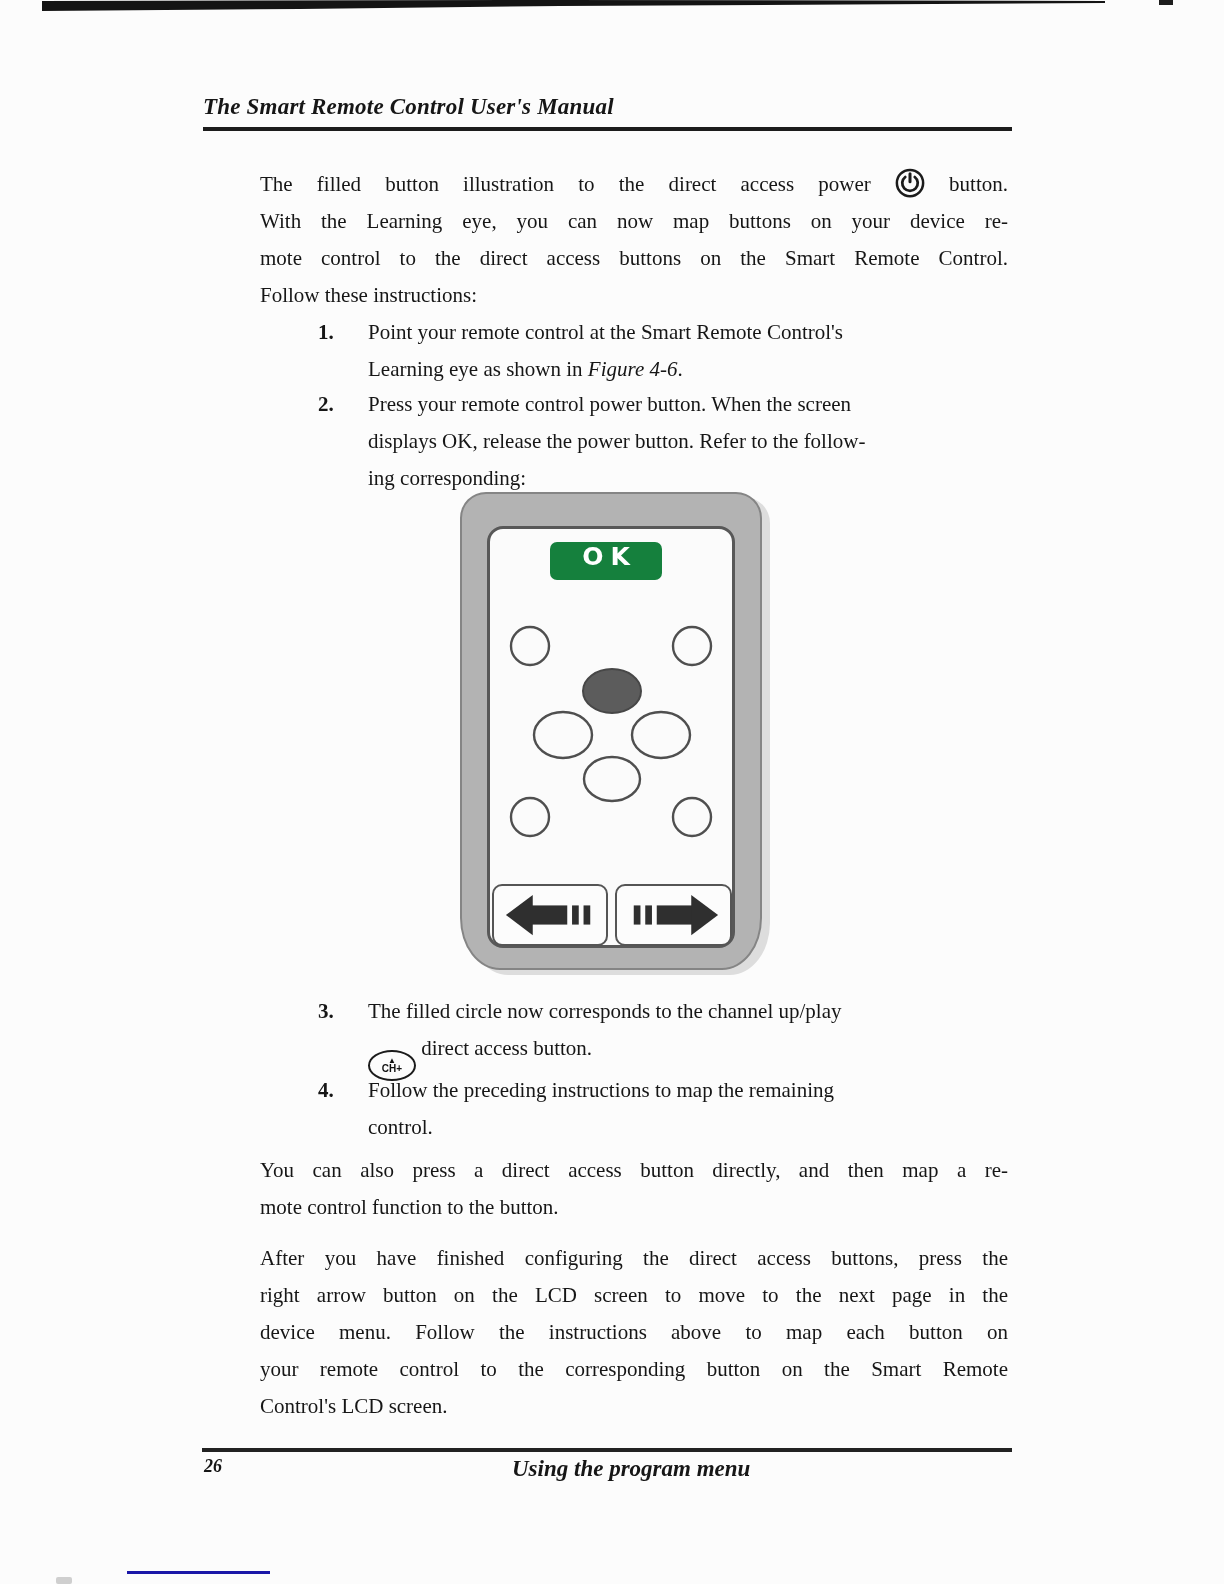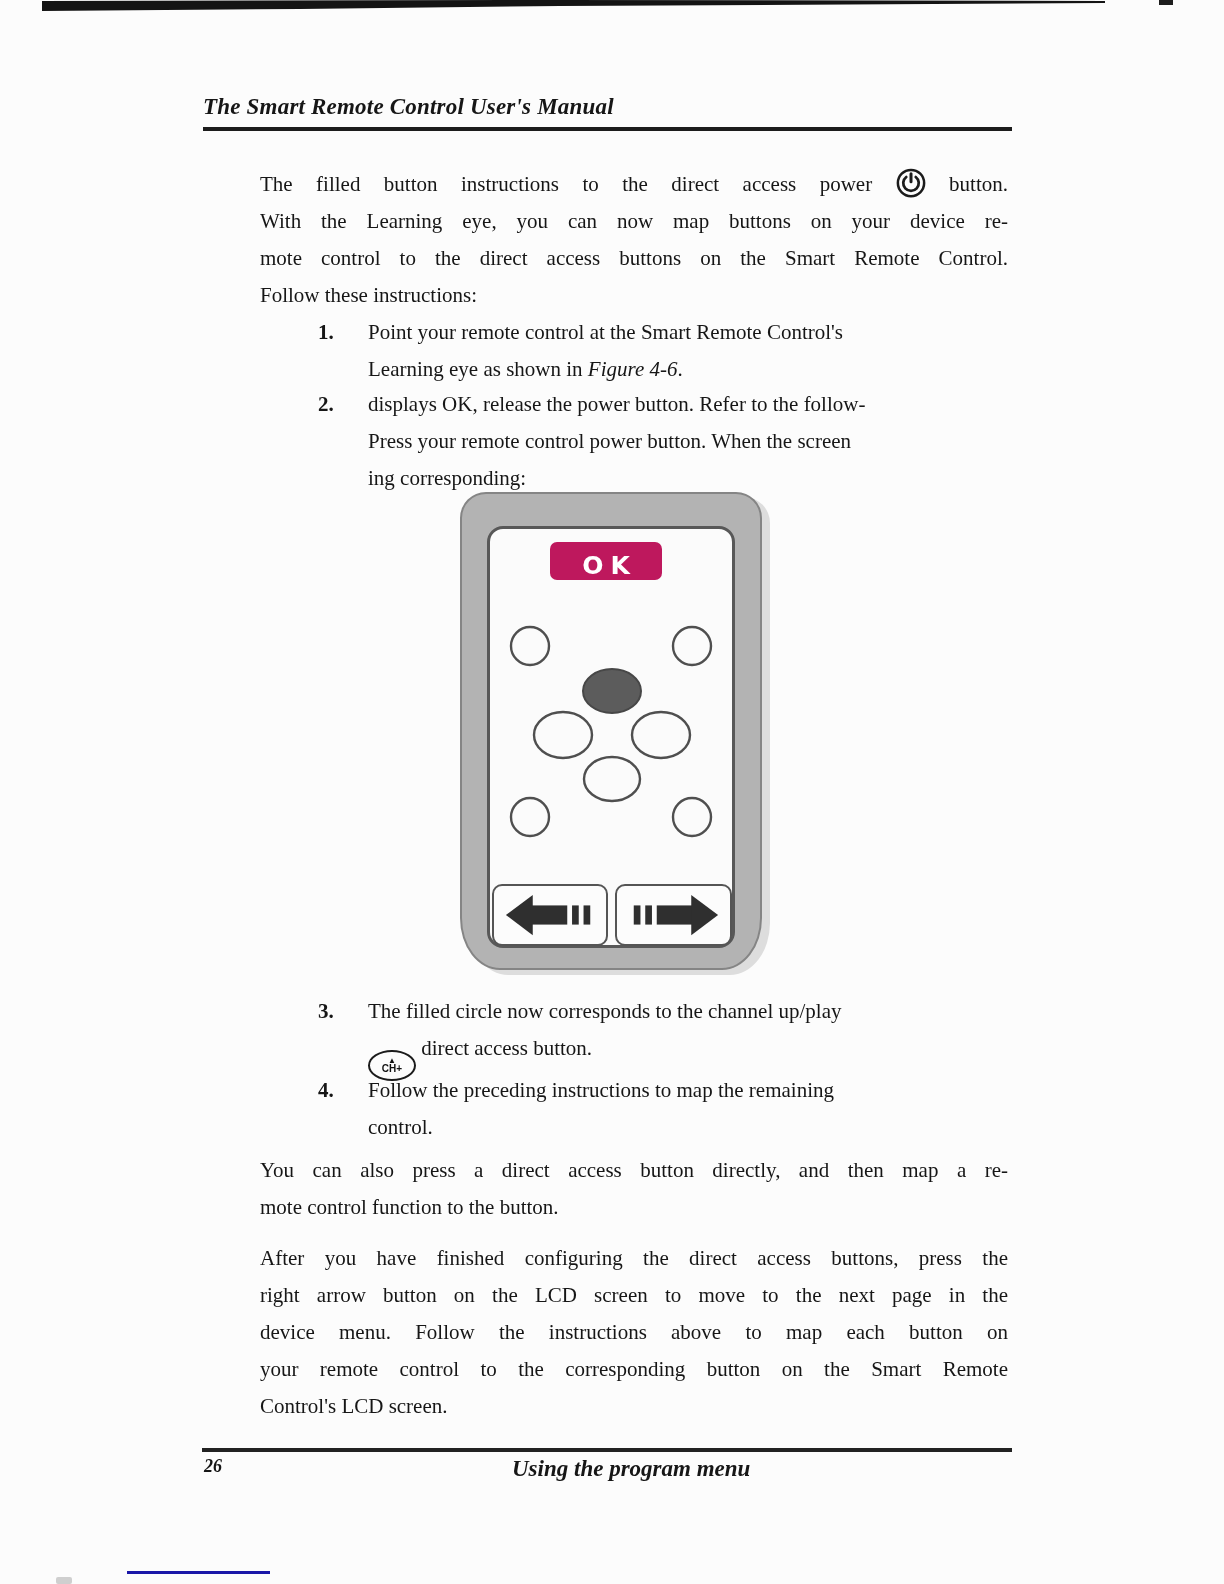--- a/index.html
+++ b/index.html
@@ -31,22 +31,22 @@
   .chplus .tri{font-size:8px;line-height:7px;color:#111;}
   .chplus .lbl{font-size:10px;line-height:10px;font-weight:bold;color:#111;letter-spacing:0;}
 
   
   .remote{left:460px;top:492px;width:302px;height:478px;}
   .remote-body{left:0;top:0;width:302px;height:478px;background:#b3b3b3;border:2px solid #858585;
                box-sizing:border-box;border-radius:26px 26px 40px 40px / 26px 26px 52px 52px;
                box-shadow:8px 5px 0 rgba(0,0,0,.12);}
   .remote-panel{left:27px;top:34px;width:248px;height:422px;background:#fbfbfb;border:3px solid #585858;
                 box-sizing:border-box;border-radius:16px;}
-  .remote-screen{left:90px;top:50px;width:112px;height:38px;background:#be185d;border-radius:7px;
-                 color:#fff;display:flex;align-items:flex-end;justify-content:center;
+  .remote-screen{left:90px;top:50px;width:112px;height:38px;background:#15803d;border-radius:7px;
+                 color:#fff;display:flex;align-items:flex-start;justify-content:center;
                  font-family:"DejaVu Sans",sans-serif;font-weight:bold;font-size:25px;letter-spacing:7px;padding-left:7px;box-sizing:border-box;}
   .btn-svg{left:0;top:0;width:302px;height:478px;}
   .arrow-btn{top:392px;height:62px;background:#fcfcfc;border:2.5px solid #555;box-sizing:border-box;
              border-radius:10px;display:flex;align-items:center;justify-content:center;}
   .arrow-btn.prev{left:32px;width:116px;}
   .arrow-btn.next{left:155px;width:117px;}
 
   
   .artifact-top{left:0;top:0;width:1224px;height:14px;}
   .artifact-corner{left:1159px;top:0;width:14px;height:5px;background:#1d1d1d;}
@@ -60,42 +60,42 @@
 
   <svg class="abs artifact-top" viewBox="0 0 1224 14">
     <polygon points="42,1 560,0 1105,1 1105,3 560,6 300,9 42,11" fill="#141414"></polygon>
   </svg>
   <div class="abs artifact-corner"></div>
 
   <div class="abs header-title">The Smart Remote Control User's Manual</div>
   <div class="abs header-rule"></div>
 
   <div class="abs para" style="top:166px">
-    <div class="line just"><span>The filled button instructions to the direct access power</span>
+    <div class="line just"><span>The filled button illustration to the direct access power</span>
       <svg class="power-icon" viewBox="0 0 24 24">
         <circle cx="12" cy="12" r="10.5" fill="none" stroke="#1b1b1b" stroke-width="2"></circle>
         <path d="M12 4.5 v6.5" fill="none" stroke="#1b1b1b" stroke-width="2.4" stroke-linecap="round"></path>
         <path d="M8.2 7.2 a6.2 6.2 0 1 0 7.6 0" fill="none" stroke="#1b1b1b" stroke-width="2.2" stroke-linecap="round"></path>
       </svg>
       <span>button.</span></div>
     <div class="line just">With the Learning eye, you can now map buttons on your device re-</div>
     <div class="line just">mote control to the direct access buttons on the Smart Remote Control.</div>
     <div class="line">Follow these instructions:</div>
   </div>
 
   <div class="abs stepnum" style="top:314px">1.</div>
   <div class="abs steptxt" style="top:314px">
     <div class="line">Point your remote control at the Smart Remote Control's</div>
     <div class="line"><span>Learning eye as shown in </span><span class="fig-ref">Figure 4-6</span><span>.</span></div>
   </div>
 
   <div class="abs stepnum" style="top:386px">2.</div>
   <div class="abs steptxt" style="top:386px">
+    <div class="line">Press your remote control power button.  When the screen</div>
     <div class="line">displays OK, release the power button.  Refer to the follow-</div>
-    <div class="line">Press your remote control power button.  When the screen</div>
     <div class="line">ing corresponding:</div>
   </div>
 
   <div class="abs remote">
     <div class="abs remote-body"></div>
     <div class="abs remote-panel"></div>
     <div class="abs remote-screen">
         <span>OK</span>
       </div>
 

